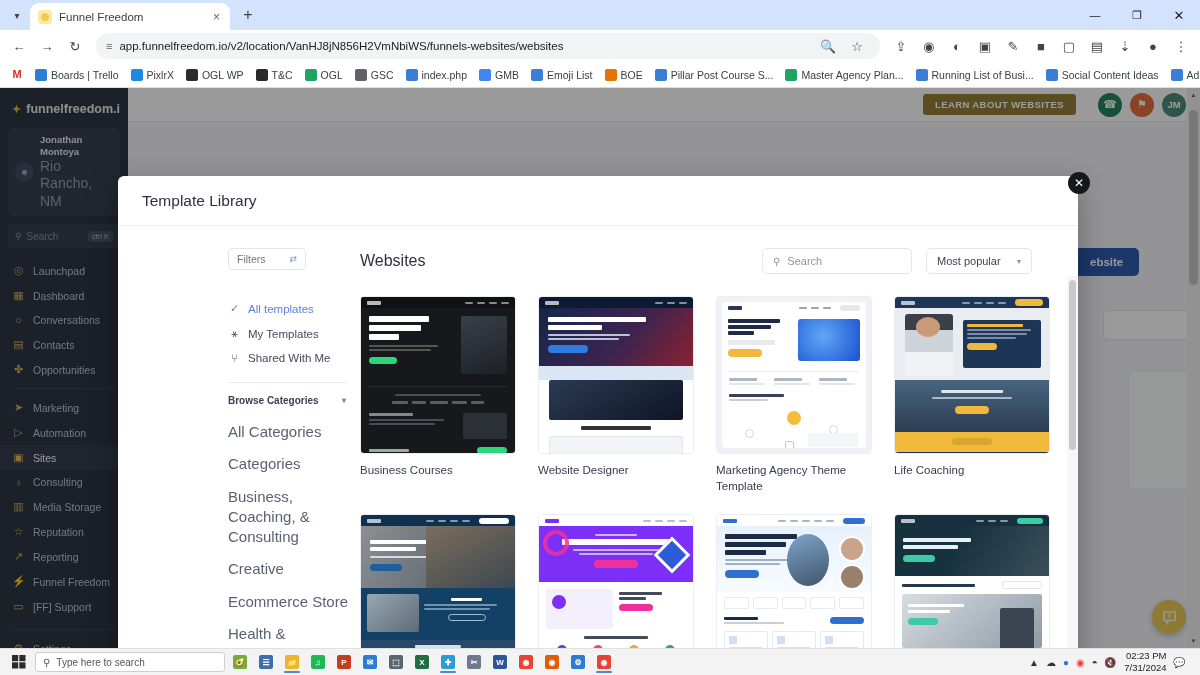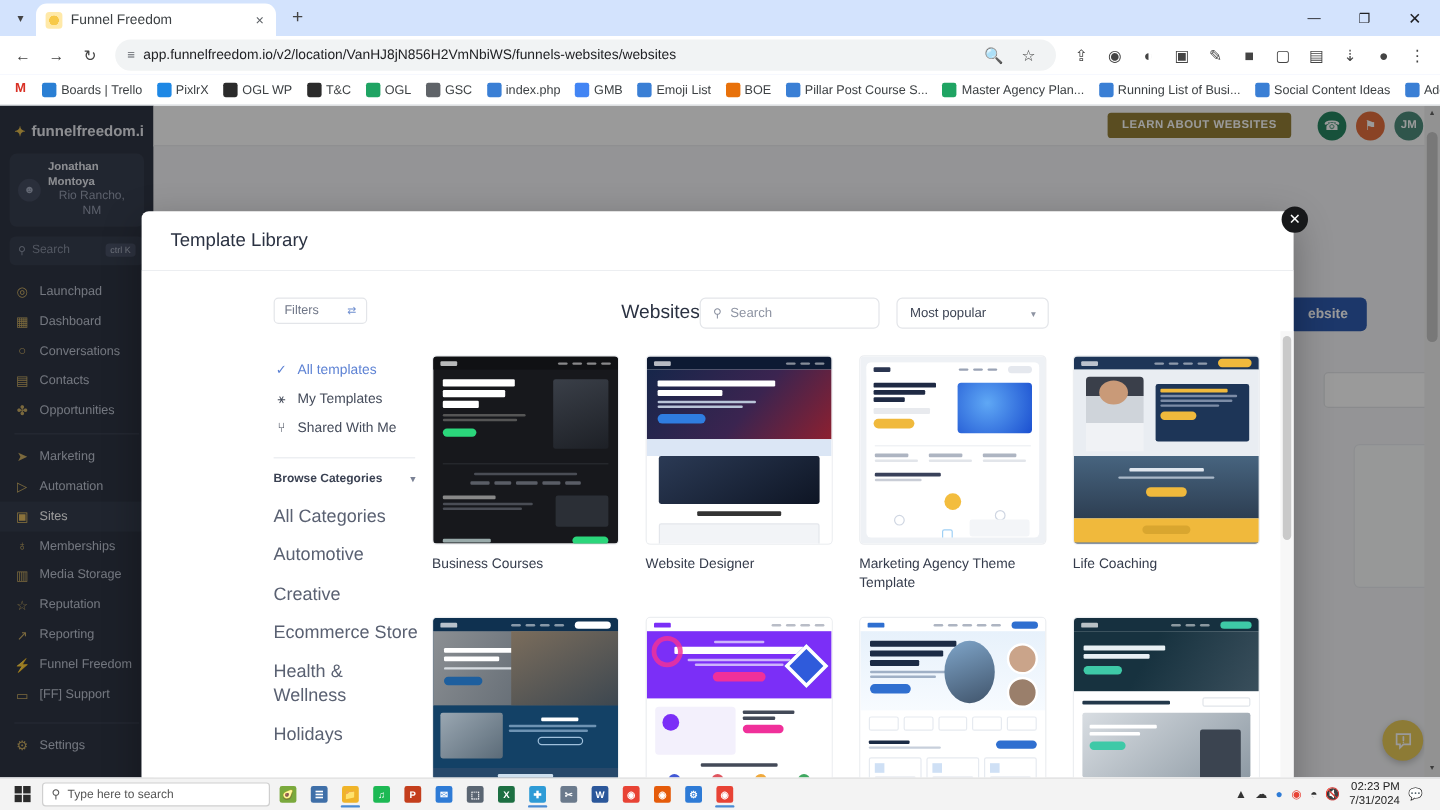--- a/index.html
+++ b/index.html
@@ -102,21 +102,21 @@
   .user-card {
     margin: 2px 8px 8px 8px; background: #242c3e; border-radius: 6px;
     display: flex; align-items: center; gap: 6px; padding: 6px 7px;
   }
   .user-av {
     width: 19px; height: 19px; border-radius: 50%; background: #333c52;
     display: flex; align-items: center; justify-content: center; font-size: 9px; color: #9aa3b8;
     flex: 0 0 19px;
   }
   .user-name { font-size: 9.5px; font-weight: bold; color: #e6e9f0; line-height: 1.25; }
-  .user-loc { font-size: 10px; color: #8e97ab; line-height: 1.25; text-align: center; }
+  .user-loc { font-size: 14px; color: #8e97ab; line-height: 1.25; }
   .side-search {
     margin: 0 8px 10px 8px; background: #242c3e; border-radius: 5px; height: 24px;
     display: flex; align-items: center; padding: 0 7px; gap: 5px;
   }
   .side-search .sph { font-size: 10px; color: #79melt; color: #7d8699; flex: 1; }
   .kbd {
     font-size: 7.5px; background: #39425a; color: #aeb6c8; border-radius: 3px;
     padding: 1px 4px;
   }
   .nav-item {
@@ -217,32 +217,32 @@
   .lib-link .lico { width: 13px; font-size: 11px; text-align: center; flex: 0 0 13px; }
   .lib-sep { height: 1px; background: #e9ebef; margin: 12px 14px 12px 0; }
   .browse-head {
     display: flex; align-items: center; justify-content: space-between;
     font-size: 10px; font-weight: bold; color: #3a4152; padding-right: 14px; margin-bottom: 10px;
   }
   .cat { font-size: 15px; color: #5a6172; padding: 6px 0; line-height: 1.35; padding-right: 10px; }
 
   .lib-main { flex: 1; padding: 22px 28px 0 0; overflow: hidden; }
   .lib-topline {
-    display: flex; align-items: center; justify-content: center; margin-bottom: 22px;
+    display: flex; align-items: center; justify-content: space-between; margin-bottom: 22px;
     padding-right: 18px;
   }
   .lib-h1 { font-size: 16px; color: #2b3242; }
   .lib-controls { display: flex; align-items: center; gap: 14px; }
   .srch {
     width: 150px; height: 26px; border: 1px solid #e3e5e9; border-radius: 5px;
     display: flex; align-items: center; gap: 7px; padding: 0 10px;
     font-size: 11px; color: #8d93a2;
   }
   .sel {
-    width: 127px; height: 26px; border: 1px solid #e3e5e9; border-radius: 5px;
+    width: 106px; height: 26px; border: 1px solid #e3e5e9; border-radius: 5px;
     display: flex; align-items: center; justify-content: space-between; padding: 0 10px;
     font-size: 11px; color: #3d4454;
   }
   .grid { display: grid; grid-template-columns: repeat(4, 1fr); gap: 20px 22px; }
   .tpl-thumb {
     width: 100%; height: 158px; border-radius: 4px; overflow: hidden;
     background: #fff; border: 1px solid #eceef1; position: relative;
   }
   .tpl-name {
     margin-top: 9px; font-size: 11.5px; color: #353c4c; line-height: 1.35;
@@ -449,21 +449,21 @@
           <div class="nav-item">
             <span class="nico">▷</span>
             <span>Automation</span>
           </div>
           <div class="nav-item active">
             <span class="nico">▣</span>
             <span>Sites</span>
           </div>
           <div class="nav-item">
             <span class="nico">♁</span>
-            <span>Memberships</span>
+            <span>Consulting</span>
           </div>
           <div class="nav-item">
             <span class="nico">▥</span>
             <span>Media Storage</span>
           </div>
           <div class="nav-item">
             <span class="nico">☆</span>
             <span>Reputation</span>
           </div>
           <div class="nav-item">
@@ -539,21 +539,22 @@
                 <span>Shared With Me</span>
               </div>
             </div>
           <div class="lib-sep"></div>
           <div class="browse-head">
             <span>Browse Categories</span>
             <span style="font-size:8px;color:#7a8194;">▾</span>
           </div>
           <div id="cat-list">
               <div class="cat">All Categories</div>
-              <div class="cat">Automotive</div>
+              <div class="cat">Categories</div>
+              <div class="cat">Business, Coaching, &amp; Consulting</div>
               <div class="cat">Creative</div>
               <div class="cat">Ecommerce Store</div>
               <div class="cat">Health &amp; Wellness</div>
               <div class="cat">Holidays</div>
             </div>
         </div>
 
         <div class="lib-main">
           <div class="lib-topline">
             <div class="lib-h1">Websites</div>

